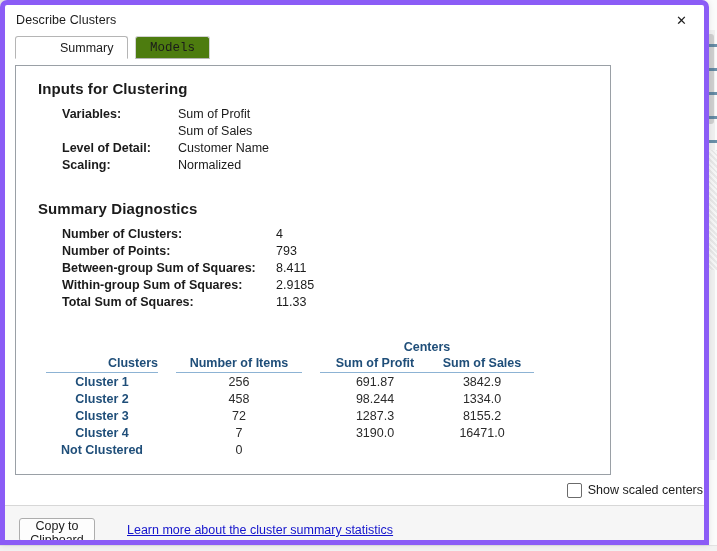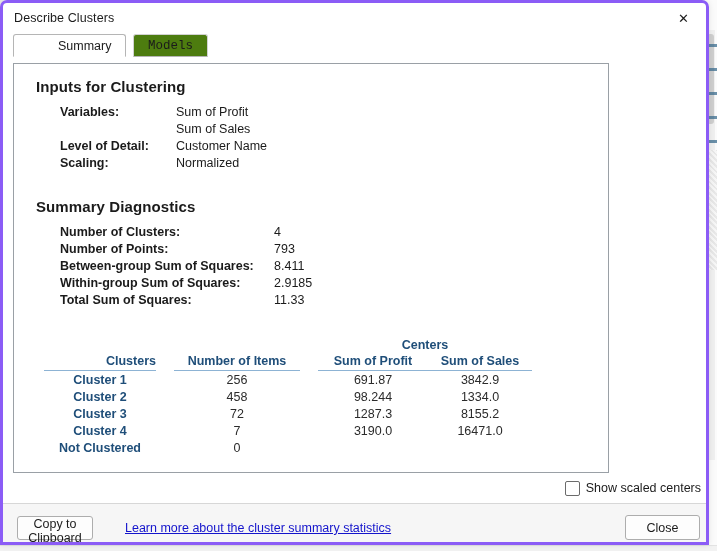--- a/index.html
+++ b/index.html
@@ -76,21 +76,21 @@
   }
 
   
   #dialog {
     position: absolute;
     left: 0px;
     top: 0px;
     width: 709px;
     height: 545px;
     background: #ffffff;
-    border: 3px solid #8b5cf6;
+    border: 5px solid #8b5cf6;
     border-radius: 7px 7px 0 0;
     box-sizing: border-box;
     box-shadow: 0 0 6px rgba(0,0,0,.10);
     overflow: hidden;
   }
 
   
   #titlebar {
     position: relative;
     height: 31px;
@@ -462,16 +462,15 @@
   <div id="scaled-row">
     <label>
       <span class="cbx"></span>
       <span>Show scaled centers</span>
     </label>
   </div>
 
   <div id="footer">
     <button class="btn" id="copy-btn">Copy to Clipboard</button>
     <a id="help-link" href="#">Learn more about the cluster summary statistics</a>
-    <button class="btn" id="close-footer-btn">Close</button>
   </div>
 
 </div>
 
 </body></html>

